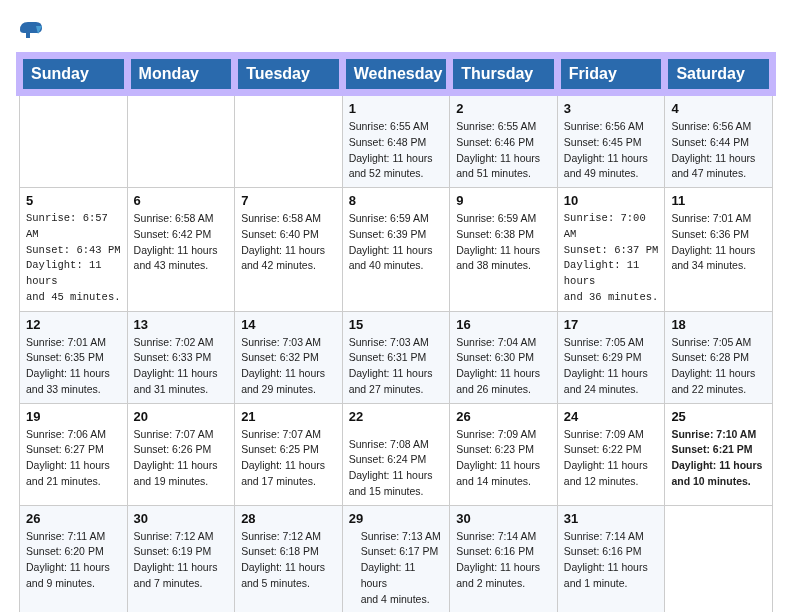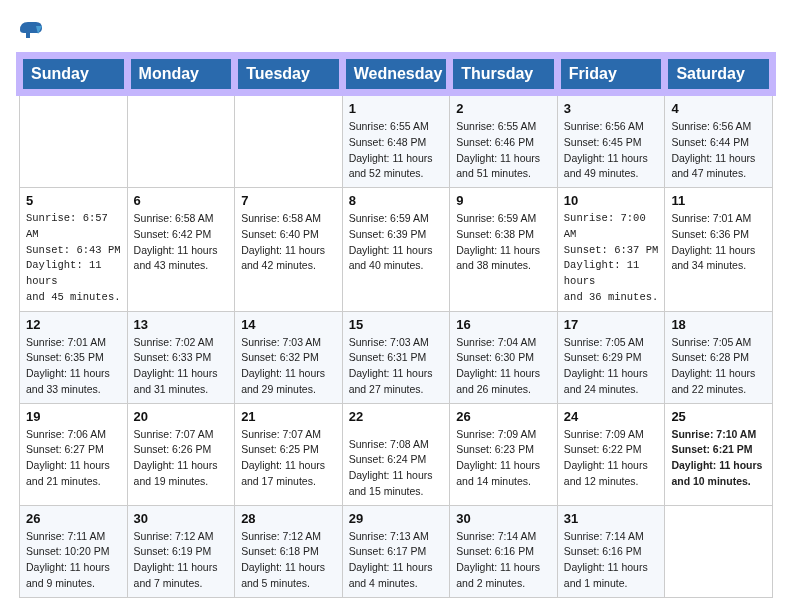--- a/index.html
+++ b/index.html
@@ -300,41 +300,41 @@
           <div class="day-info" style="white-space: pre-line; font-weight: bold;">Sunrise: 7:10 AM
 Sunset: 6:21 PM
 Daylight: 11 hours
 and 10 minutes.</div>
         </td>
       </tr>
       <tr>
         <td>
           <span class="day-num">26</span>
           <div class="day-info" style="white-space: pre-line;">Sunrise: 7:11 AM
-Sunset: 10:20 PM
+Sunset: 6:20 PM
 Daylight: 11 hours
 and 9 minutes.</div>
         </td>
         <td>
           <span class="day-num">30</span>
           <div class="day-info" style="white-space: pre-line;">Sunrise: 7:12 AM
 Sunset: 6:19 PM
 Daylight: 11 hours
 and 7 minutes.</div>
         </td>
         <td>
           <span class="day-num">28</span>
           <div class="day-info" style="white-space: pre-line;">Sunrise: 7:12 AM
 Sunset: 6:18 PM
 Daylight: 11 hours
 and 5 minutes.</div>
         </td>
         <td>
           <span class="day-num">29</span>
-          <div class="day-info" style="white-space: pre-line;">Sunrise: 7:13 AM
+          <div class="day-info" style="white-space: pre-line; margin-left: 12px;">Sunrise: 7:13 AM
 Sunset: 6:17 PM
 Daylight: 11 hours
 and 4 minutes.</div>
         </td>
         <td>
           <span class="day-num">30</span>
           <div class="day-info" style="white-space: pre-line;">Sunrise: 7:14 AM
 Sunset: 6:16 PM
 Daylight: 11 hours
 and 2 minutes.</div>

